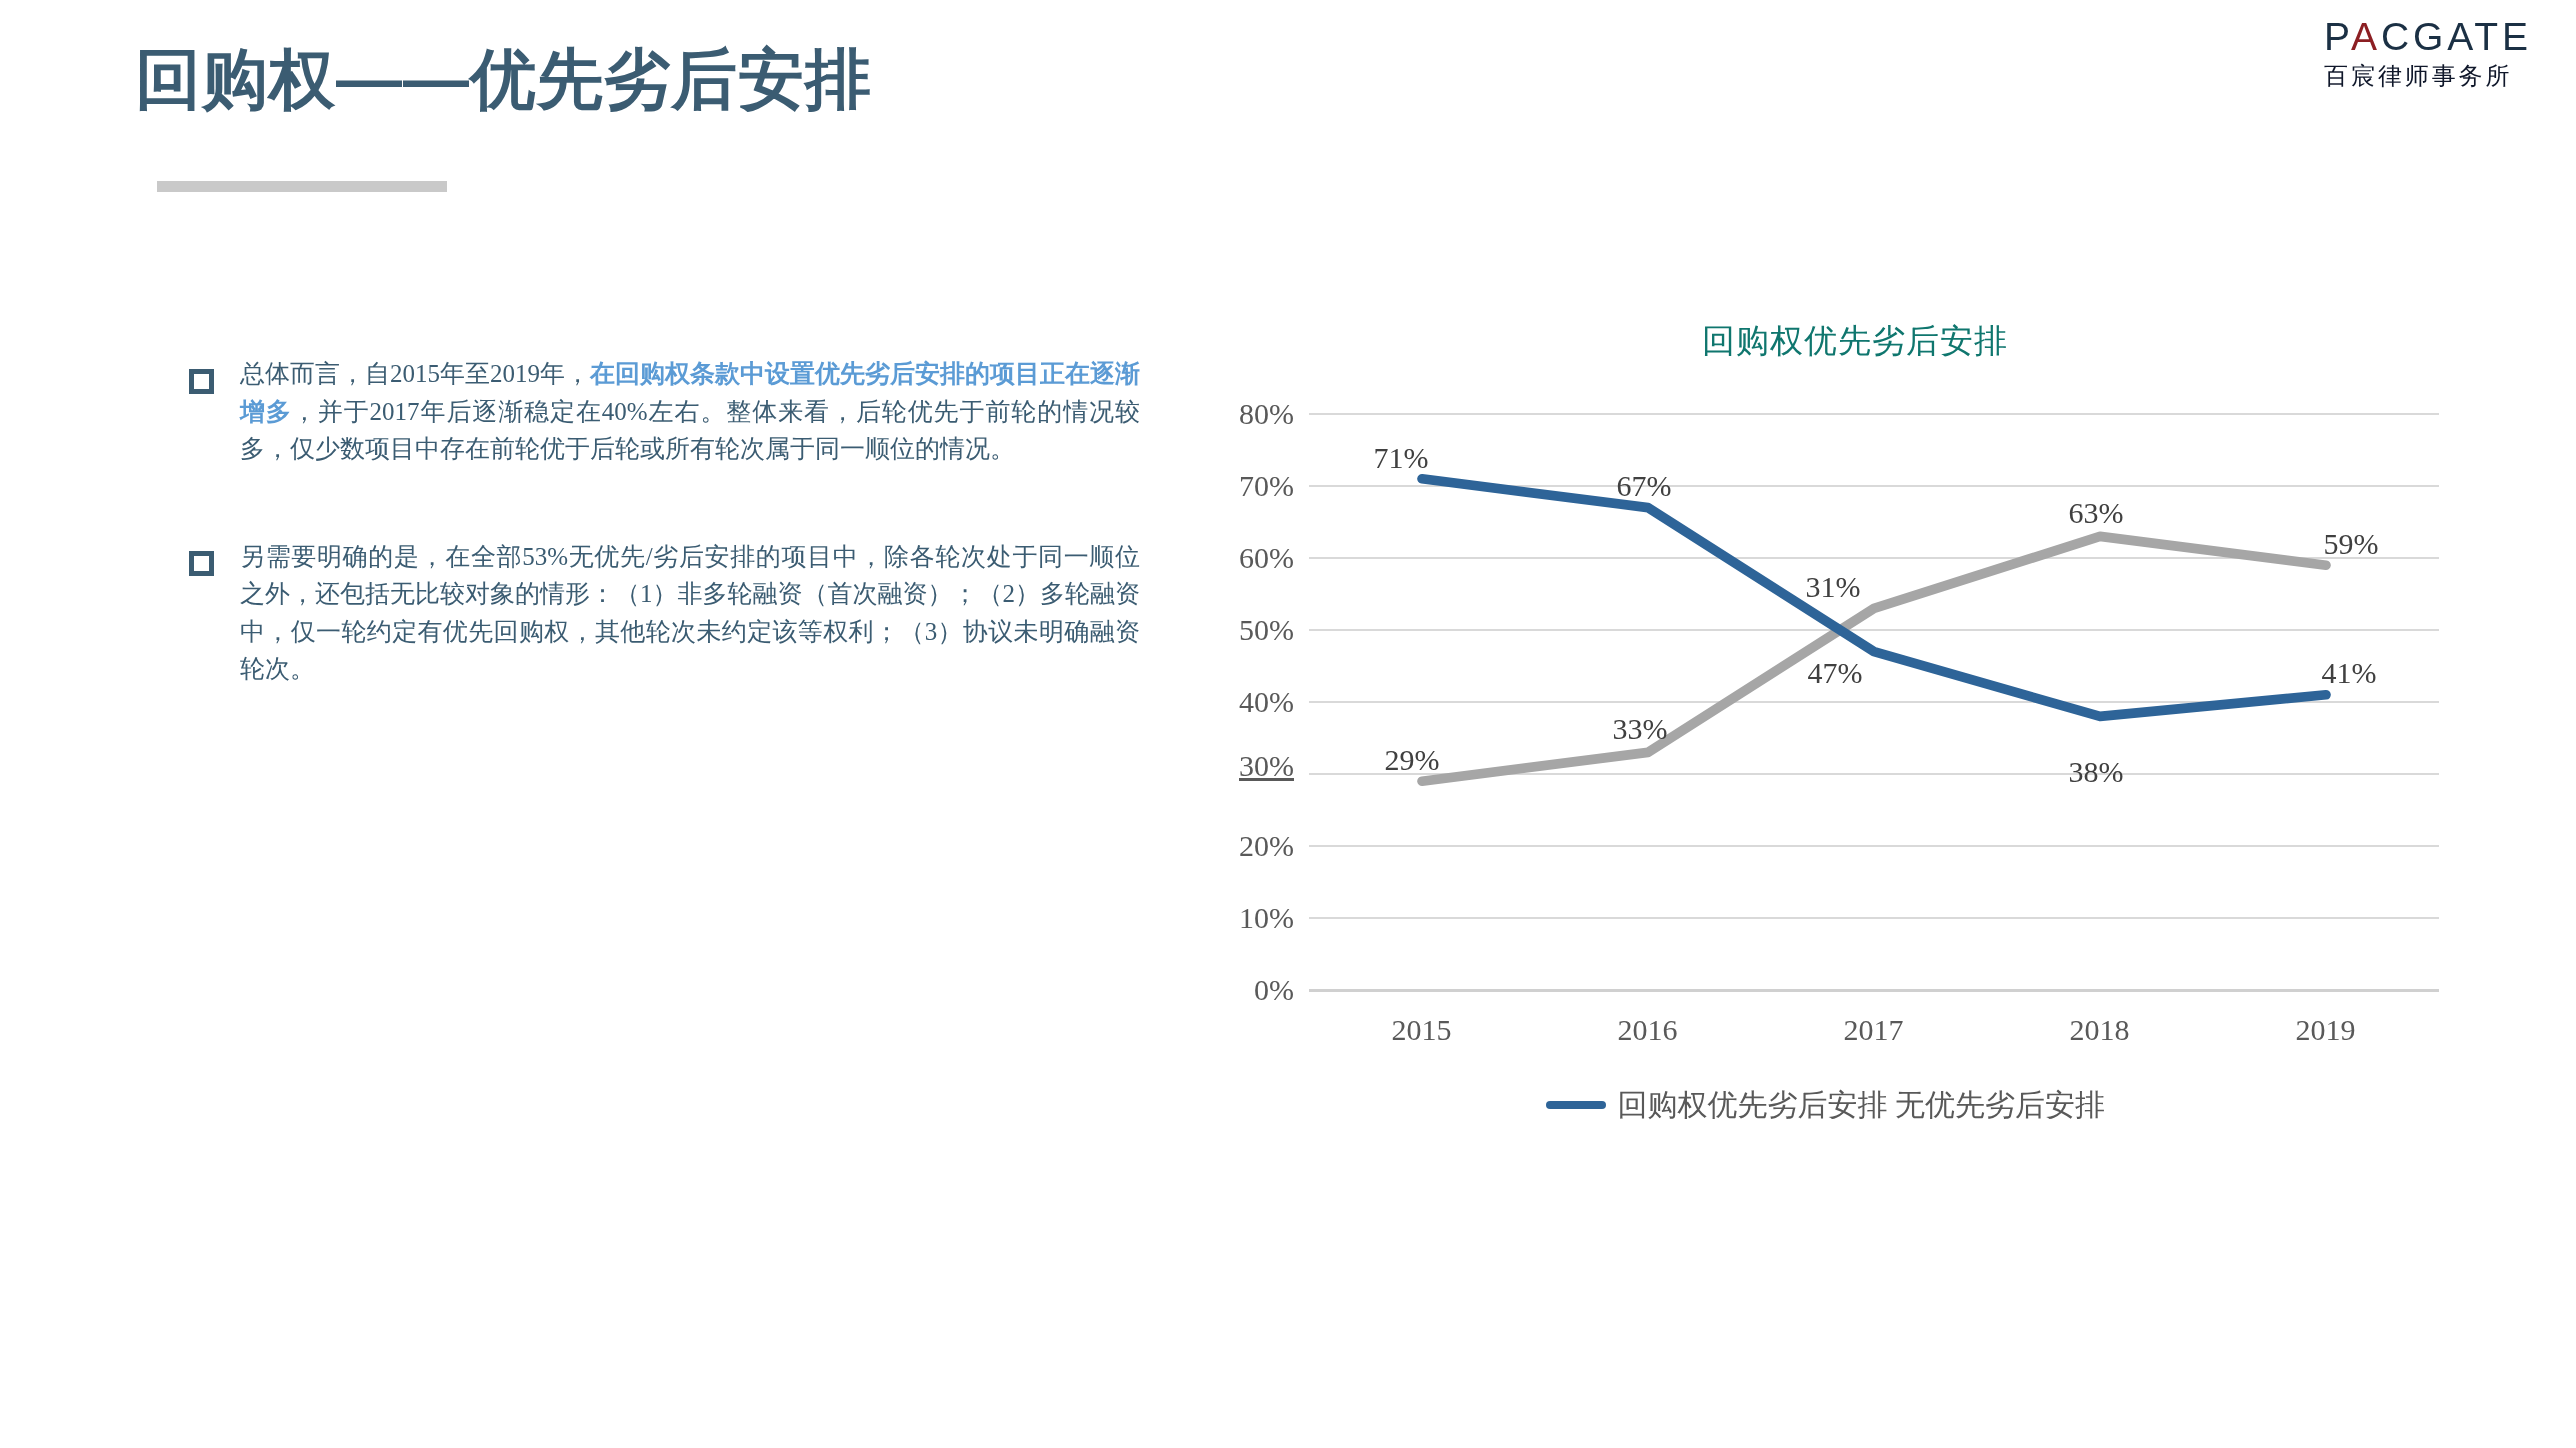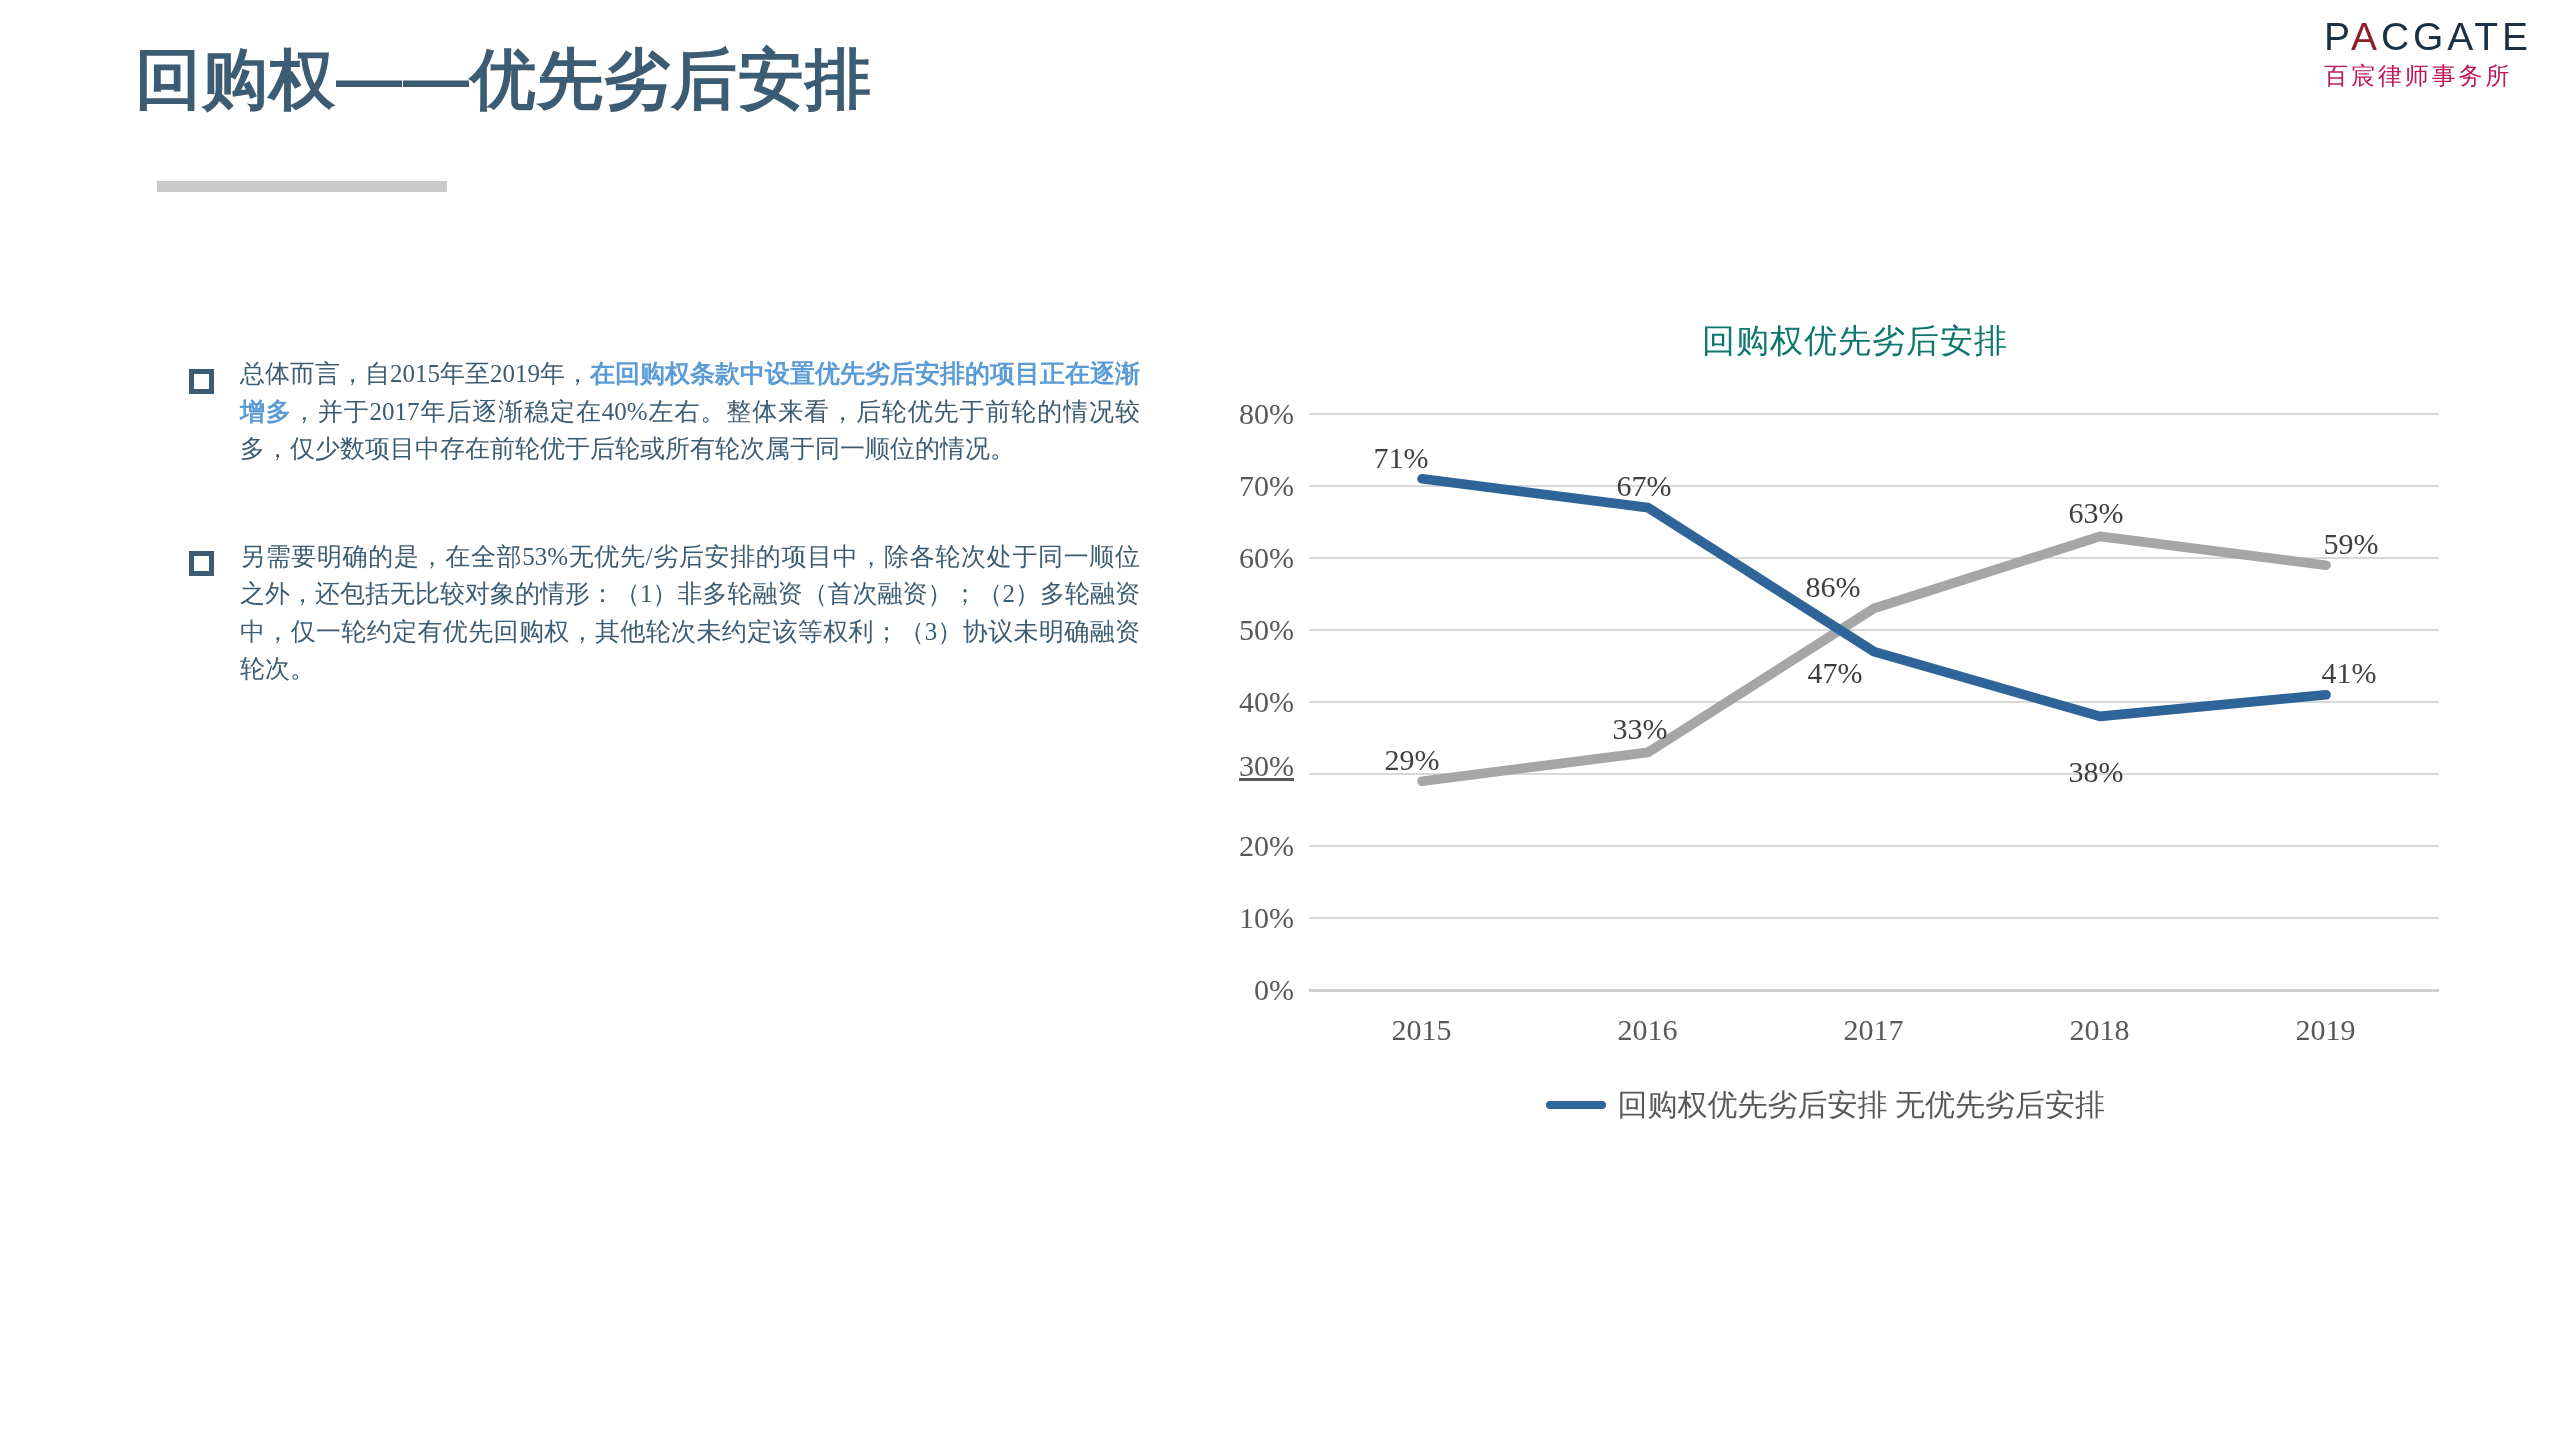--- a/index.html
+++ b/index.html
@@ -29,21 +29,21 @@
     letter-spacing: 3.9px;
     color: #1b3044;
     font-weight: 300;
   }
   #logo .logo-en .accent { color: #8c1f23; }
   #logo .logo-cn {
     margin-top: 7.7px;
     font-family: "Liberation Serif", serif;
     font-size: 24px;
     letter-spacing: 2.9px;
-    color: #be185d;
+    color: #0f172a;
   }
 
   
   #slide-title {
     position: absolute;
     left: 135px;
     top: 35px;
     font-family: "Liberation Sans", sans-serif;
     font-weight: bold;
     font-size: 66px;
@@ -253,21 +253,21 @@
       </div>
 
     <svg id="serieslayer" viewBox="0 0 1170 596" preserveAspectRatio="none">
         <polyline points="117,379.95000000000005 351,350.15 585,201.15000000000003 819,126.65000000000003 1053,156.45" fill="none" stroke="#a6a6a6" stroke-width="10" stroke-linecap="round" stroke-linejoin="round"></polyline>
         <polyline points="117,67.05000000000007 351,96.84999999999997 585,245.84999999999997 819,312.90000000000003 1053,290.55" fill="none" stroke="#2e6498" stroke-width="10" stroke-linecap="round" stroke-linejoin="round"></polyline>
       </svg>
 
     <div id="dlabels">
         <div class="dlabel" style="left: 103px; top: 346px; text-align: center;">29%</div>
         <div class="dlabel" style="left: 331px; top: 315px;">33%</div>
-        <div class="dlabel" style="left: 524px; top: 173px;">86%</div>
+        <div class="dlabel" style="left: 524px; top: 173px;">31%</div>
         <div class="dlabel" style="left: 787px; top: 99px;">63%</div>
         <div class="dlabel" style="left: 1042px; top: 130px;">59%</div>
         <div class="dlabel" style="left: 92px; top: 44px;">71%</div>
         <div class="dlabel" style="left: 335px; top: 72px;">67%</div>
         <div class="dlabel" style="left: 526px; top: 259px;">47%</div>
         <div class="dlabel" style="left: 787px; top: 327px; margin-top: 31px;">38%</div>
         <div class="dlabel" style="left: 1040px; top: 259px;">41%</div>
       </div>
   </div>
 

